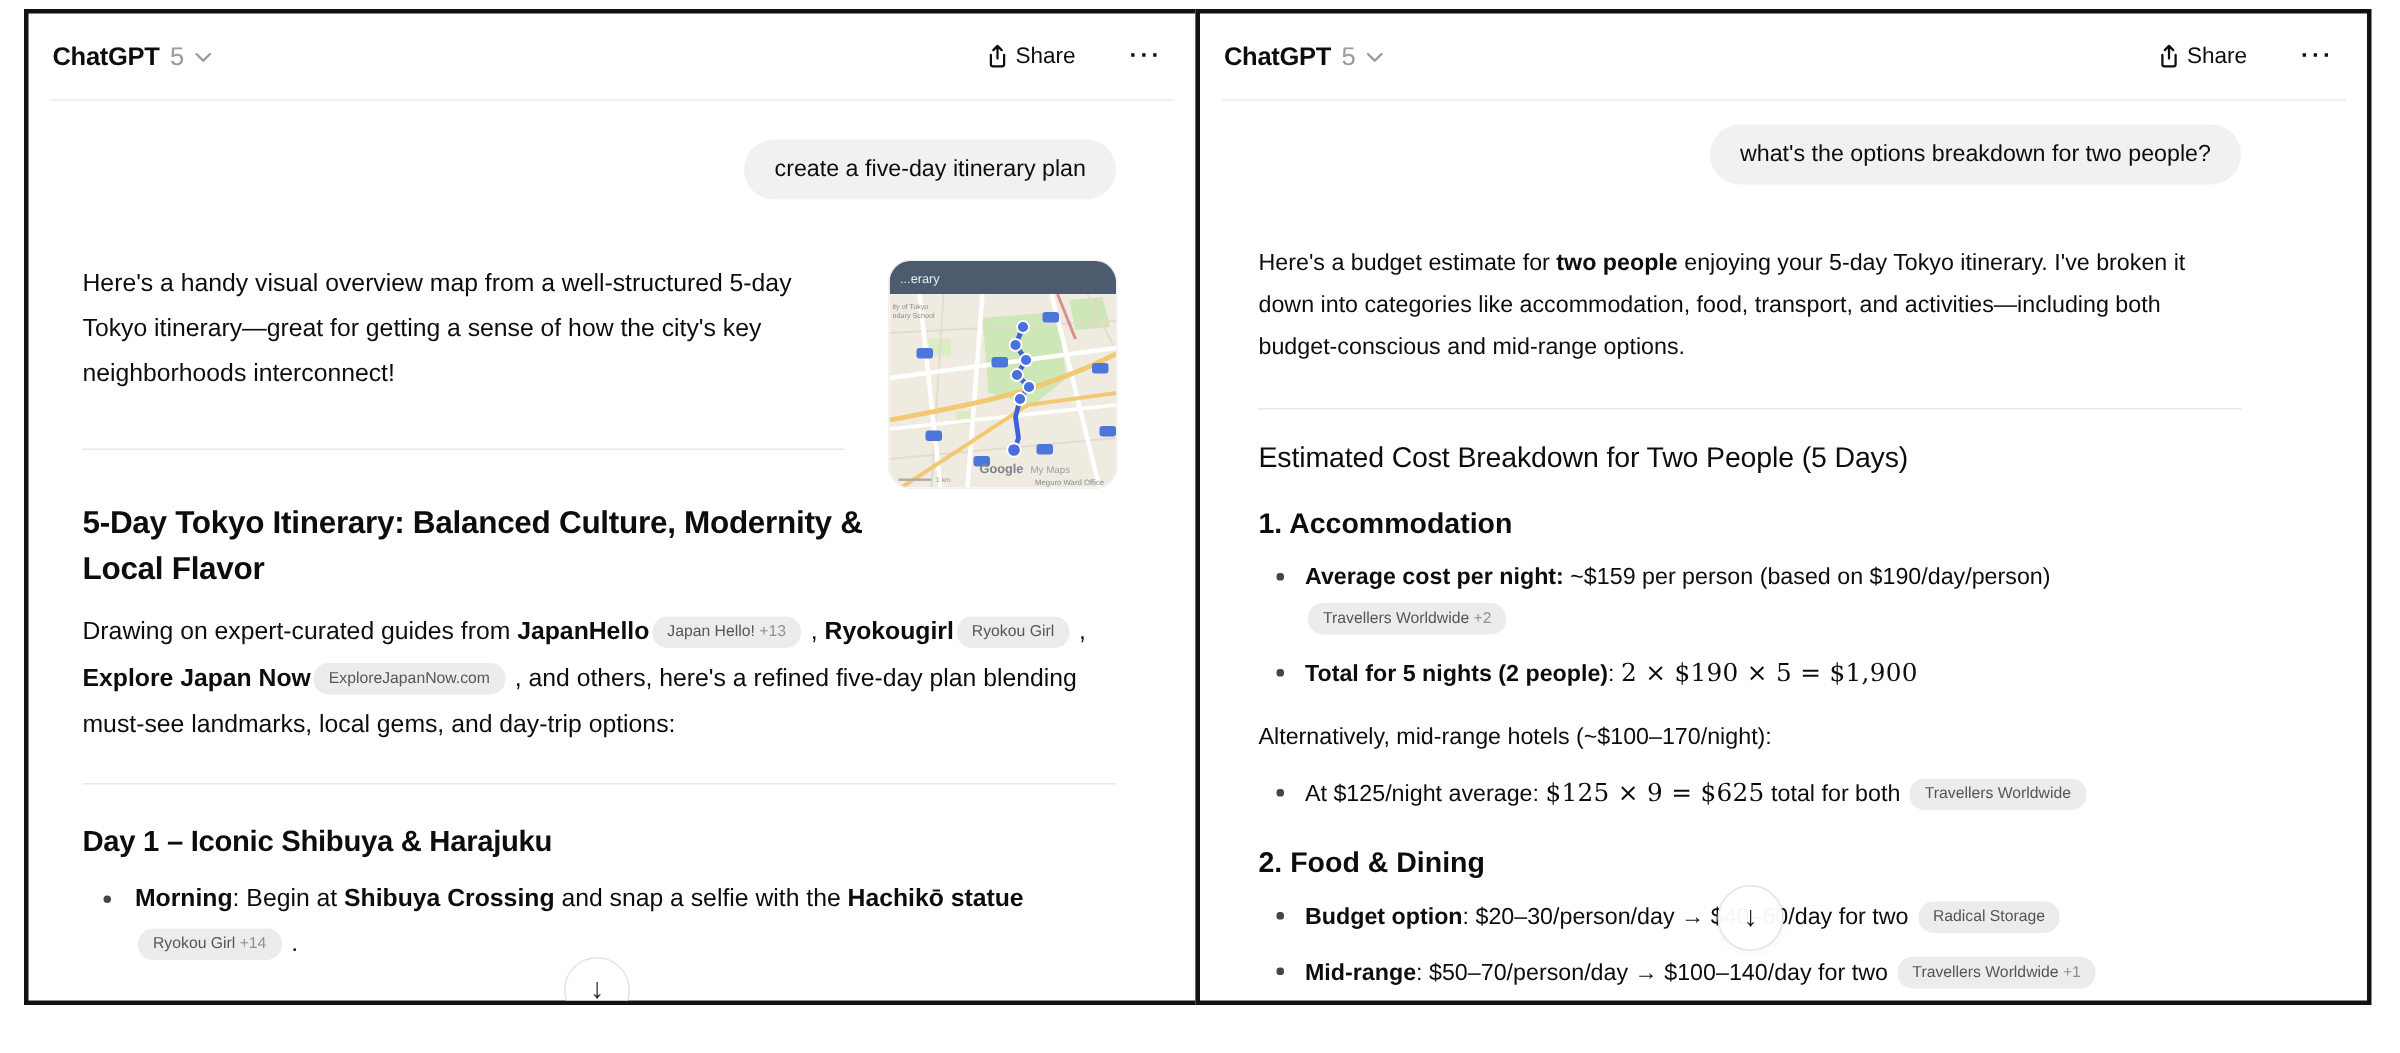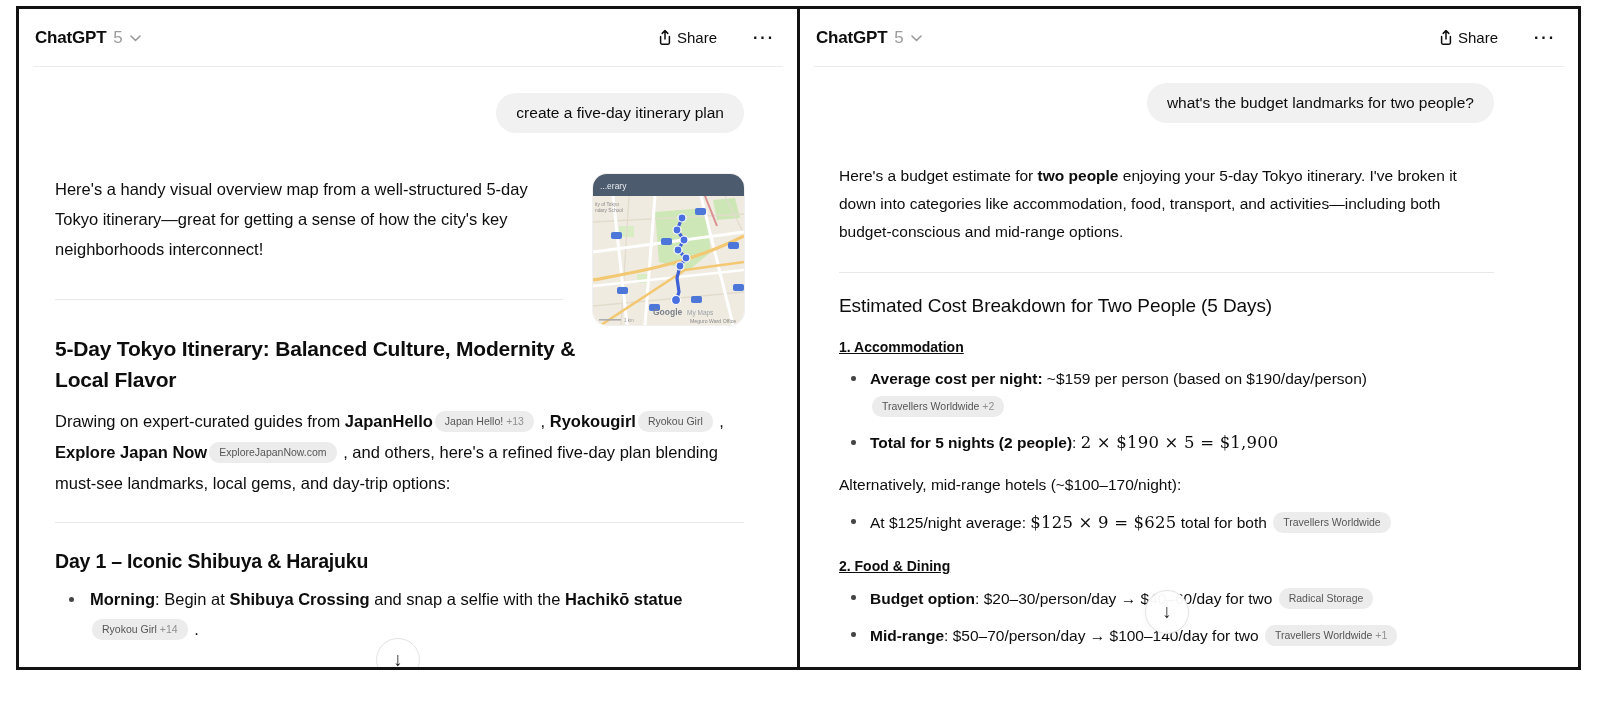--- a/index.html
+++ b/index.html
@@ -64,21 +64,21 @@
   ul.blist li { position:relative; padding-left:35px; margin-top:8px; font-size:16.5px; line-height:30px; }
   ul.blist li::before {
     content:''; position:absolute; left:14px; top:13px;
     width:5px; height:5px; border-radius:50%; background:#454545;
   }
 
   
   .intro-r { margin-top:39px; font-size:15.5px; line-height:28px; }
   .hr.r1 { margin-top:26px; }
   h2.right-h { margin:22px 0 0 0; font-size:19px; font-weight:400; letter-spacing:-0.1px; }
-  h3.right-sub { margin:22px 0 0 0; font-size:14px; font-weight:700;text-decoration:underline; }
+  h3.right-sub { margin:22px 0 0 0; font-size:19px; font-weight:700; }
   ul.blist.r { margin-top:10px; }
   ul.blist.r li { padding-left:31px; font-size:15.5px; line-height:27px; margin-top:9px; }
   ul.blist.r li::before { left:12px; top:11px; width:4.5px; height:4.5px; }
   .altline { margin-top:15px; font-size:15.5px; line-height:27px; }
 
   b { font-weight:700; }
   .math { font-family:"DejaVu Serif", serif; font-size:16.5px; letter-spacing:0.2px; }
   .pill {
     display:inline-block; background:#ececec; color:#555;
     font-size:10.5px; line-height:1; padding:5px 10px; border-radius:10px;
@@ -239,21 +239,21 @@
           </svg>
           <span>Share</span>
         </div>
         <div class="dots">···</div>
       </div>
     </div>
     <div class="hdr-line"></div>
 
     <div class="content-r">
       <div class="bubble-row">
-        <div class="bubble">what's the budget landmarks for two people?</div>
+        <div class="bubble">what's the options breakdown for two people?</div>
       </div>
 
       <div class="intro-r">Here's a budget estimate for <b>two people</b> enjoying your 5-day Tokyo itinerary. I've broken it down into categories like accommodation, food, transport, and activities—including both budget-conscious and mid-range options.</div>
 
       <hr class="hr r1">
 
       <h2 class="right-h">Estimated Cost Breakdown for Two People (5 Days)</h2>
 
       <h3 class="right-sub">1. Accommodation</h3>
       <ul class="blist r">

